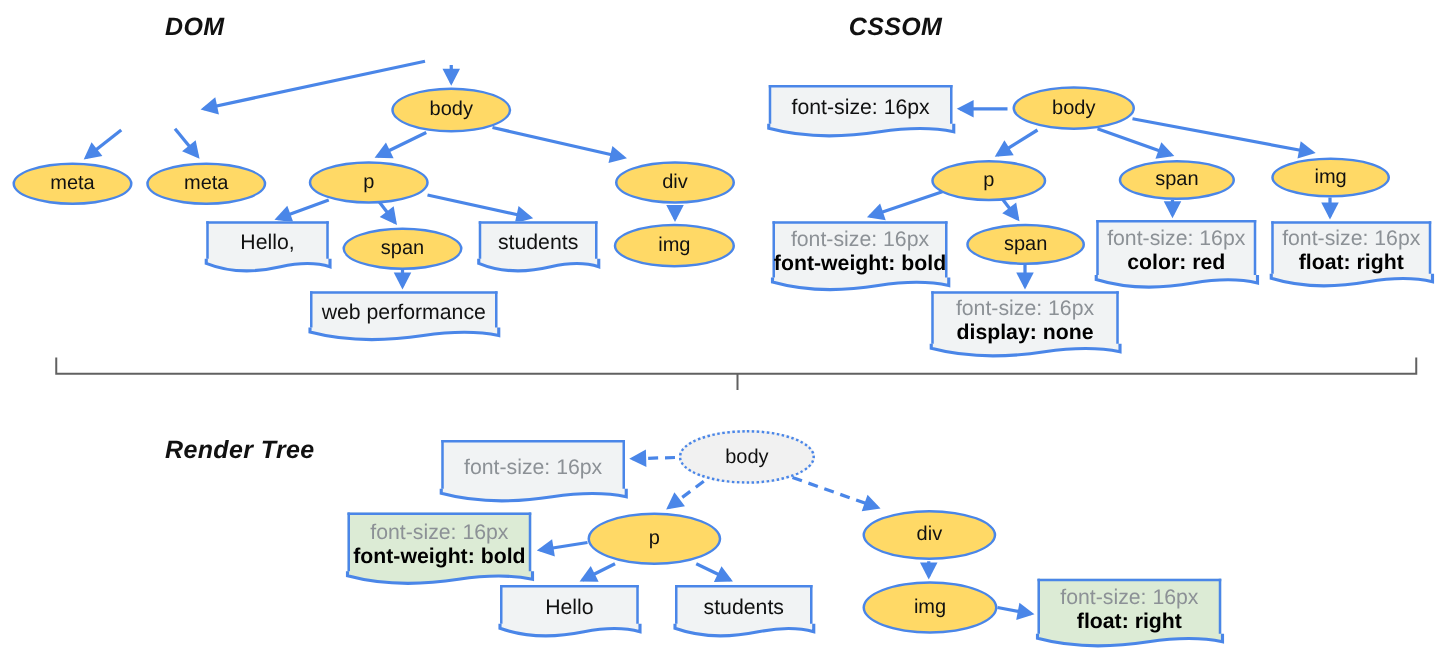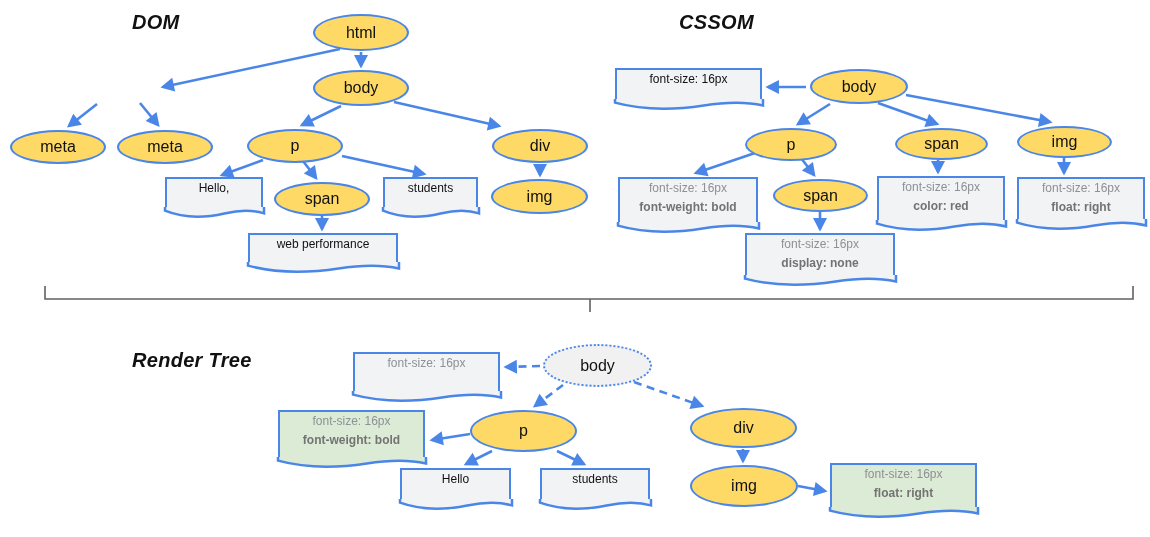--- a/index.html
+++ b/index.html
@@ -12,26 +12,26 @@
     color:#111;letter-spacing:.3px;white-space:nowrap;
   }
   .ellipse{
     position:absolute;display:flex;align-items:center;justify-content:center;
     background:#FFD966;border:2.5px solid #4a86e8;border-radius:50%;
     font-size:16px;color:#111;box-sizing:border-box;white-space:nowrap;
   }
   .ellipse.ghost{background:#f1f1f1;border-style:dotted;}
   .tbox{
     position:absolute;background:#f1f3f4;border:2.5px solid #4a86e8;border-bottom:none;
-    box-sizing:border-box;display:flex;flex-direction:column;align-items:center;justify-content:flex-start;
-    font-size:12px;line-height:19px;text-align:center;color:#111;white-space:nowrap;
+    box-sizing:border-box;display:flex;flex-direction:column;align-items:center;justify-content:center;
+    font-size:17px;line-height:19px;text-align:center;color:#111;white-space:nowrap;
   }
   .tbox.green{background:#dcebd5;}
   .tbox .muted{color:#8c9196;}
-  .tbox .strong{font-weight:700;color:#737373;}
+  .tbox .strong{font-weight:700;color:#000000;}
   .wave{position:absolute;left:-2.5px;bottom:-10px;width:calc(100% + 5px);height:11px;overflow:visible;}
   .wave .wfill{fill:#f1f3f4;stroke:none;}
   .tbox.green .wave .wfill{fill:#dcebd5;}
   .wave .wstroke{fill:none;stroke:#4a86e8;stroke-width:2.5;}
   #connectors{position:absolute;left:0;top:0;pointer-events:none;}
   .arrow{stroke:#4a86e8;stroke-width:2.6;fill:none;}
   .arrow.dashed{stroke-dasharray:8 5.5;}
   .bracket{stroke:#616161;stroke-width:1.6;fill:none;}
 </style>
 </head>
@@ -77,23 +77,20 @@
     <path class="arrow" marker-end="url(#ah)" d="M492,451 L466,464"></path>
     <path class="arrow" marker-end="url(#ah)" d="M557,451 L584,464"></path>
     <path class="arrow" marker-end="url(#ah)" d="M743,449 L743,461"></path>
     <path class="arrow" marker-end="url(#ah)" d="M798,486 L825,491"></path>
   </svg>
 
   <div class="sec-title" style="left:132px;top:11px">DOM</div>
   <div class="sec-title" style="left:679px;top:11px">CSSOM</div>
   <div class="sec-title" style="left:132px;top:349px">Render Tree</div>
 
-  <div class="ellipse" style="left:313px;top:14px;width:96px;height:37px">
-    <span>html</span>
-    </div>
   <div class="ellipse" style="left:313px;top:70px;width:96px;height:36px">
     <span>body</span>
     </div>
   <div class="ellipse" style="left:10px;top:130px;width:96px;height:34px">
     <span>meta</span>
     </div>
   <div class="ellipse" style="left:117px;top:130px;width:96px;height:34px">
     <span>meta</span>
     </div>
   <div class="ellipse" style="left:247px;top:129px;width:96px;height:34px">

